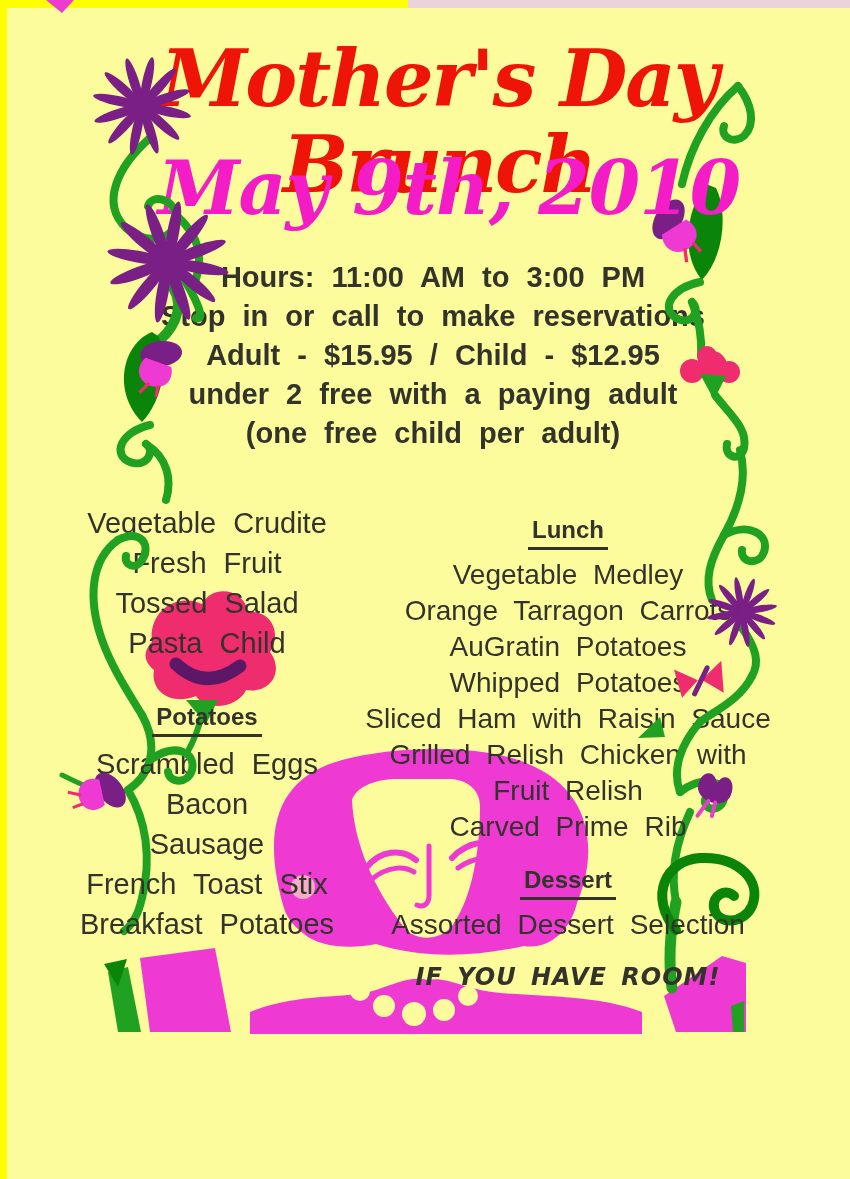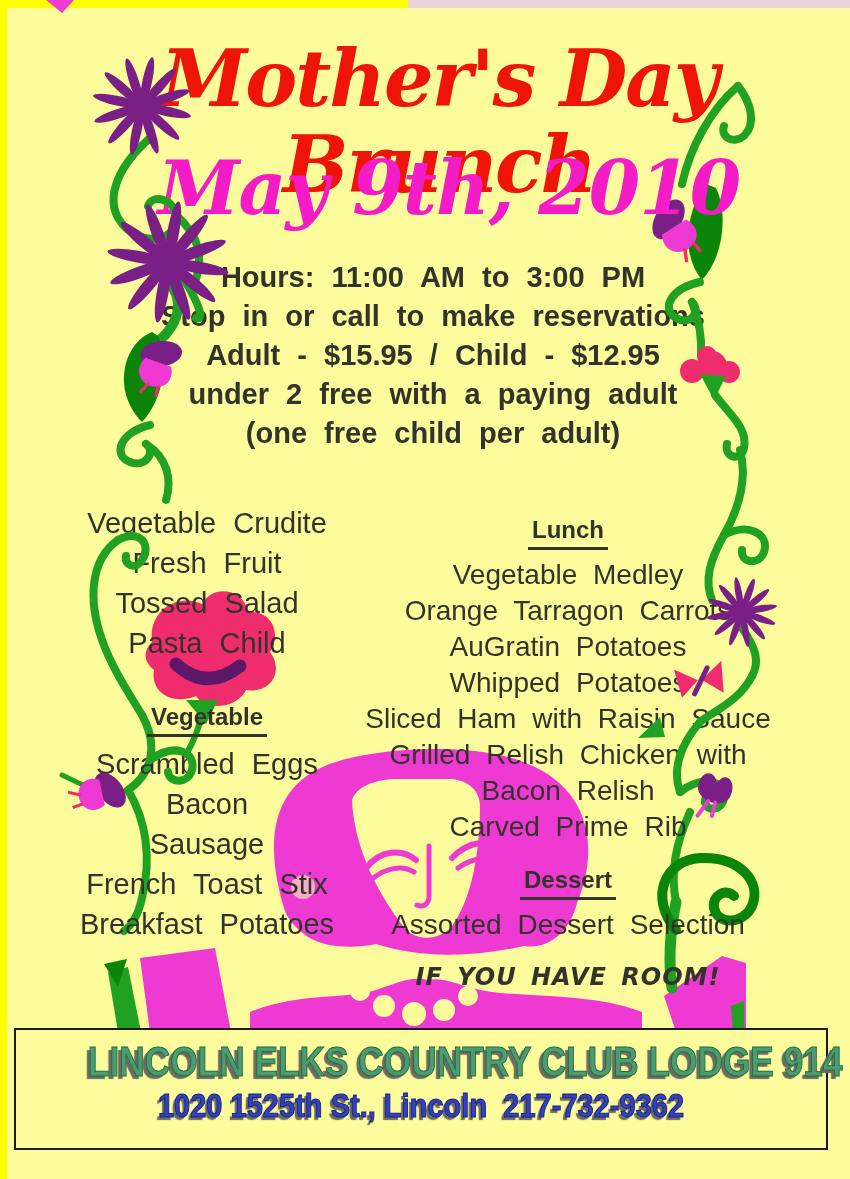--- a/index.html
+++ b/index.html
@@ -154,40 +154,40 @@
     <div class="abs col-left starters">
       <div class="list" style="margin-top:0">
           <div class="menu-line">Vegetable Crudite</div>
           <div class="menu-line">Fresh Fruit</div>
           <div class="menu-line">Tossed Salad</div>
           <div class="menu-line">Pasta Child</div>
         </div>
     </div>
 
     <div class="abs col-left breakfast">
-      <span class="heading">Vegetable</span>
+      <span class="heading">Potatoes</span>
       <div class="list">
           <div class="menu-line">Scrambled Eggs</div>
           <div class="menu-line">Bacon</div>
           <div class="menu-line">Sausage</div>
           <div class="menu-line">French Toast Stix</div>
           <div class="menu-line">Breakfast Potatoes</div>
         </div>
     </div>
 
     <div class="abs col-right lunch">
       <span class="heading">Lunch</span>
       <div class="list">
           <div class="menu-line">Vegetable Medley</div>
           <div class="menu-line">Orange Tarragon Carrots</div>
           <div class="menu-line">AuGratin Potatoes</div>
           <div class="menu-line">Whipped Potatoes</div>
           <div class="menu-line">Sliced Ham with Raisin Sauce</div>
           <div class="menu-line">Grilled Relish Chicken with</div>
-          <div class="menu-line">Bacon Relish</div>
+          <div class="menu-line">Fruit Relish</div>
           <div class="menu-line">Carved Prime Rib</div>
         </div>
     </div>
 
     <div class="abs col-right dessert">
       <span class="heading">Dessert</span>
       <div class="list">
           <div class="menu-line">Assorted Dessert Selection</div>
         </div>
       <div class="room-note">IF YOU HAVE ROOM!</div>
@@ -242,17 +242,13 @@
       <path d="M-24,-16 L-2,-2 L-20,13 Z" fill="var(--pink)"></path>
       <path d="M24,-18 L2,-2 L22,14 Z" fill="var(--pink)"></path>
       <path d="M-7,11 L9,-13" stroke="var(--purple)" stroke-width="5" stroke-linecap="round" fill="none"></path>
     </g>
     <g transform="translate(714,795) rotate(14)">
       <path d="M-17,-2 C-21,-19 -6,-27 0,-12 C4,-27 20,-20 16,-2 C12,11 -11,11 -17,-2 Z" fill="var(--purple)"></path>
       <path d="M-4,7 L-11,24 M3,7 L3,21" stroke="var(--magenta)" stroke-width="4" fill="none" stroke-linecap="round"></path>
     </g>
   </svg>
 
-  <div class="banner">
-    <span class="condense1">LINCOLN ELKS COUNTRY CLUB LODGE 914</span>
-    <span class="condense2">1020 1525th St., Lincoln  217-732-9362</span>
-  </div>
 </div>
 
 </body></html>

